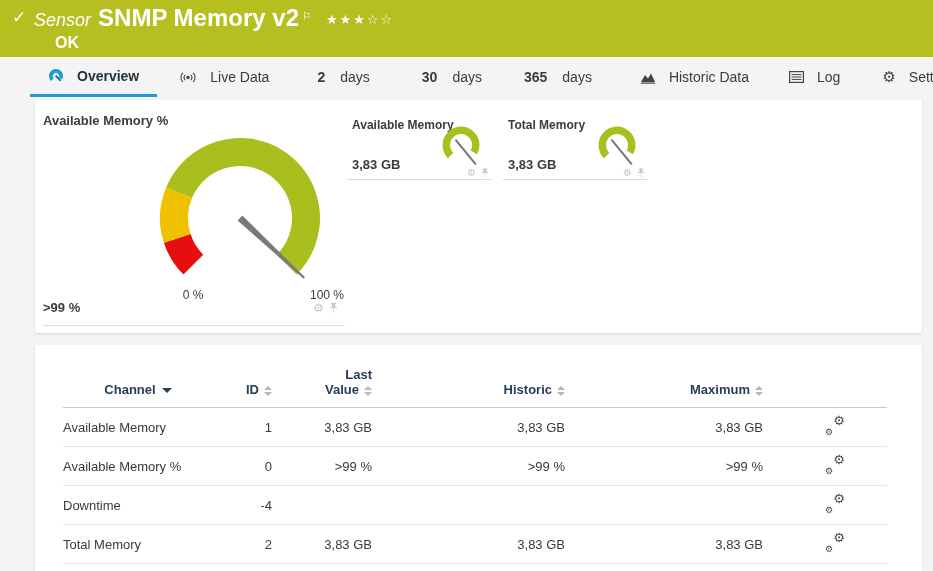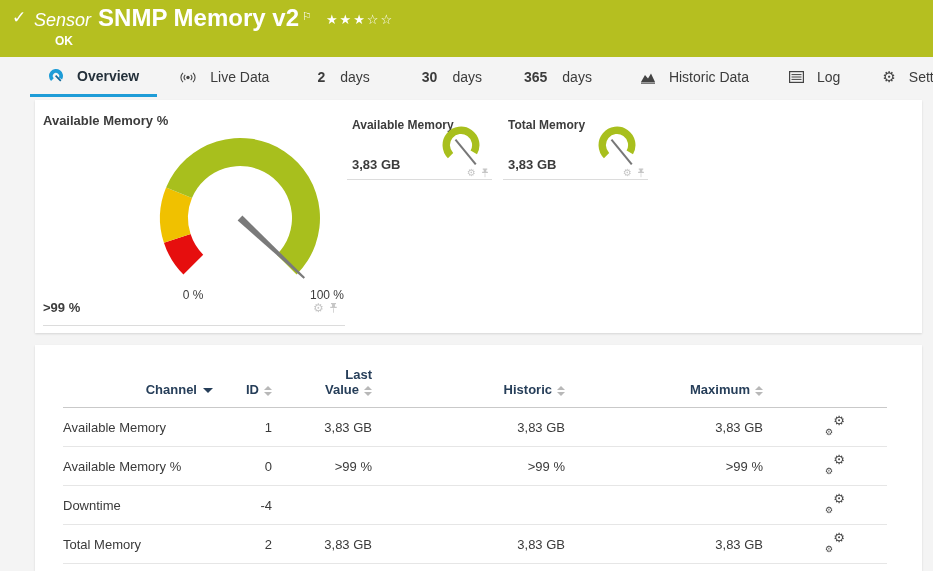--- a/index.html
+++ b/index.html
@@ -16,21 +16,21 @@
   
   .banner {
     height: 57px; background: #b5bf20; color: #fff; position: relative;
   }
   .banner-check { position: absolute; left: 12px; top: 7px; font-size: 17px; font-weight: bold; }
   .banner-line1 { position: absolute; left: 34px; top: 4px; white-space: nowrap; }
   .sensor-kind { font-style: italic; font-size: 18px; margin-right: 7px; }
   .sensor-title { font-weight: bold; font-size: 24px; }
   .flag-ico { font-size: 11px; vertical-align: super; margin-left: 3px; cursor: pointer; }
   .stars { margin-left: 14px; font-size: 13px; letter-spacing: 2px; position: relative; top: -2px; cursor: pointer; }
-  .banner-status { position: absolute; left: 55px; top: 34px; font-size: 12px; font-weight: bold; }
+  .banner-status { position: absolute; left: 55px; top: 34px; font-size: 16px; font-weight: bold; }
 
   
   .tabbar { height: 40px; display: flex; align-items: stretch; padding-left: 30px; }
   .tab {
     display: flex; align-items: center; gap: 13px;
     font-size: 14px; color: #3c3c3c; padding: 0 12px; cursor: pointer; white-space: nowrap;
   }
   .tab .num { font-weight: bold; margin-right: 2px; }
   .tab.active { border-bottom: 3px solid #1e9cd7; font-weight: bold; color: #24303a; padding: 0 18px; }
   .tab-live { margin-left: 10px; }
@@ -71,21 +71,21 @@
 
   
   .panel-table { padding-top: 2px; }
   table { border-collapse: collapse; width: 824px; margin-left: 28px; font-size: 13px; table-layout: fixed; }
   col.c1 { width: 150px; } col.c2 { width: 59px; } col.c3 { width: 100px; }
   col.c4 { width: 193px; } col.c5 { width: 198px; } col.c6 { width: 124px; }
   th {
     font-weight: bold; color: #263e59; text-align: right; vertical-align: bottom;
     padding: 20px 0 10px; border-bottom: 1px solid #c9c9c9; cursor: pointer;
   }
-  th.h-channel { text-align: right; }
+  th.h-channel { text-align: center; }
   td { padding: 9px 0; border-bottom: 1px solid #e6e6e6; text-align: right; color: #3a3a3a; }
   td.channel { text-align: left; }
   td.gearcell { text-align: left; padding-left: 62px; }
 
   .sort { display: inline-block; vertical-align: middle; margin-left: 5px; }
   .sort i { display: block; width: 0; height: 0; border-left: 4px solid transparent; border-right: 4px solid transparent; }
   .sort .up { border-bottom: 4px solid #b8b8b8; margin-bottom: 2px; }
   .sort .down { border-top: 4px solid #b8b8b8; }
   .caret-down { display: inline-block; vertical-align: middle; margin-left: 6px;
     width: 0; height: 0; border-left: 5px solid transparent; border-right: 5px solid transparent;

